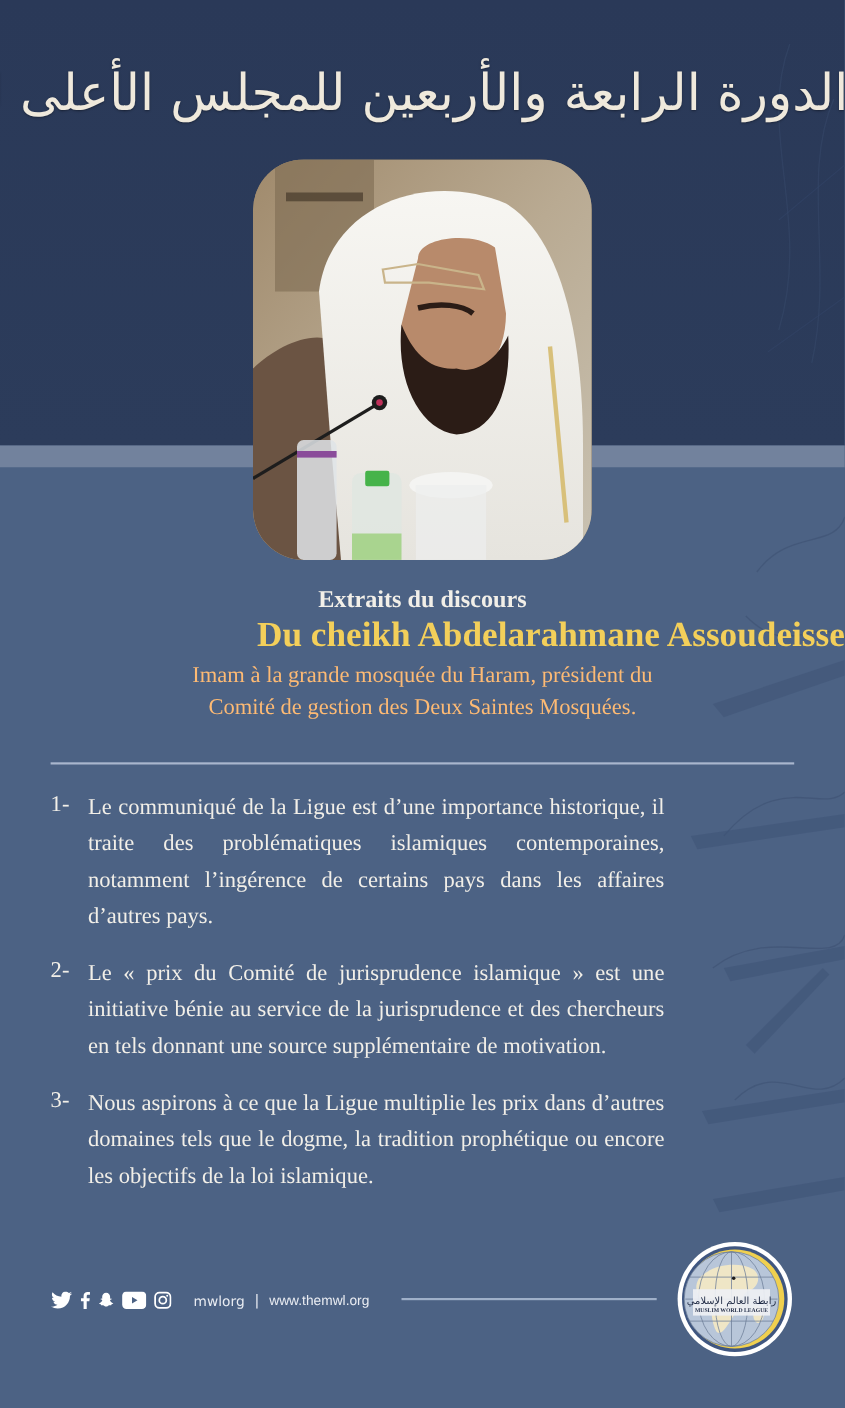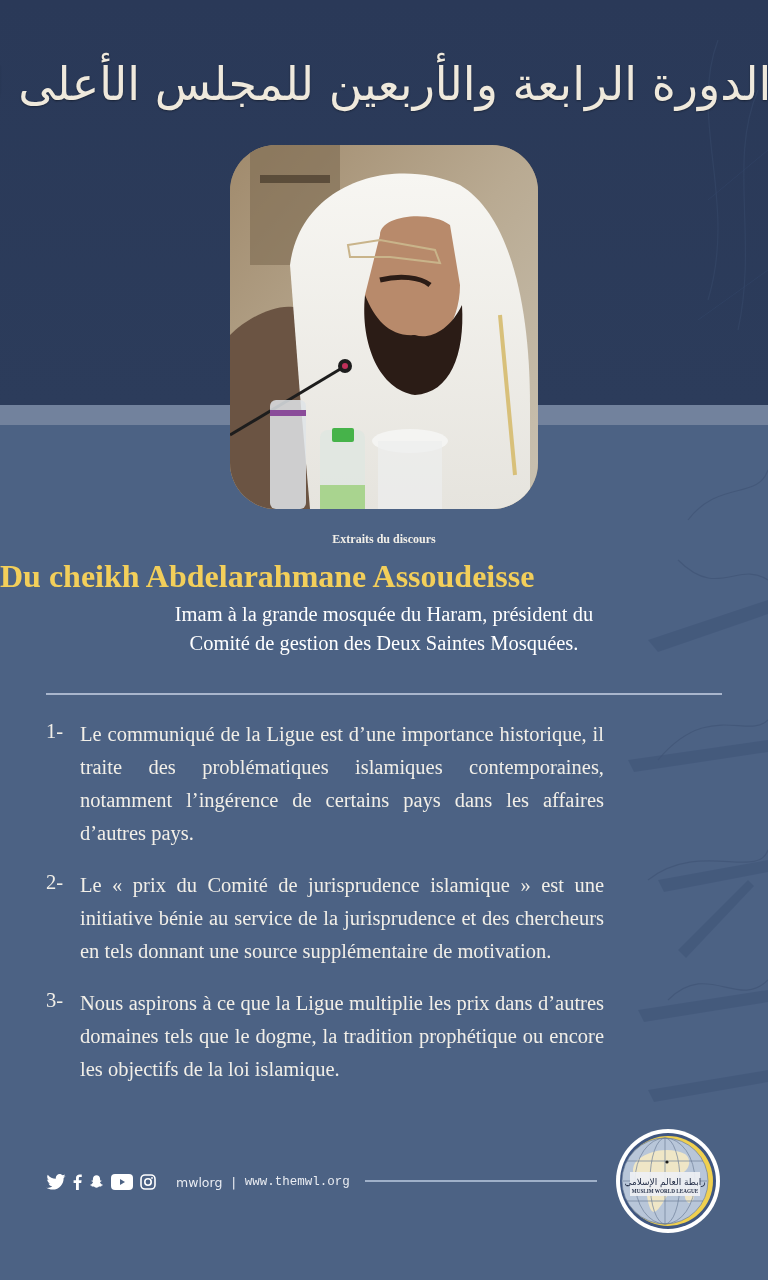--- a/index.html
+++ b/index.html
@@ -36,29 +36,29 @@
       white-space: nowrap;
     }
     .photo {
       position: absolute; left: 230px; top: 145px; width: 308px; height: 364px;
       border-radius: 46px; overflow: hidden;
       background: #8a7a66;
     }
     .photo svg { width: 100%; height: 100%; display: block; }
     .kicker {
       position: absolute; left: 0; top: 532px; width: 768px; text-align: center;
-      font-weight: bold; font-size: 12px; color: #f2efe8;
+      font-weight: bold; font-size: 22px; color: #f2efe8;
     }
     .speaker-name {
-      position: absolute; left: 0; top: 558px; width: 768px; text-align: left;
+      position: absolute; left: 0; top: 558px; width: 768px; text-align: right;
       font-weight: bold; font-size: 32px; color: #f3cf5a;
     }
     .speaker-role {
       position: absolute; left: 150px; top: 600px; width: 468px; text-align: center;
-      font-size: 20.5px; line-height: 29px; color: #ffffff;
+      font-size: 20.5px; line-height: 29px; color: #fdba74;
     }
     .divider {
       position: absolute; left: 46px; top: 693px; width: 676px; height: 2px;
       background: #a9b6cd;
     }
     .points {
       position: absolute; left: 46px; top: 718px; width: 558px;
       list-style: none;
     }
     .point {
@@ -80,21 +80,21 @@
     .social svg { display: block; }
     .handle {
       font-family: "DejaVu Sans", sans-serif; font-size: 12.5px; color: #e9ecf2;
       margin-left: 20px;
     }
     .sep {
       font-family: "DejaVu Sans", sans-serif; font-size: 13px; color: #e9ecf2;
       margin: 0 9px;
     }
     .site {
-      font-family: Liberation Mono, monospace; font-size: 12.5px; color: #e9ecf2;
+      font-family: Liberation Sans, sans-serif; font-size: 12.5px; color: #e9ecf2;
     }
     .footer-line {
       position: absolute; left: 365px; top: 1180px; width: 232px; height: 2px;
       background: #9fb0c9;
     }
     .logo {
       position: absolute; left: 615px; top: 1128px; width: 106px; height: 106px;
       border-radius: 50%;
     }
   </style>

